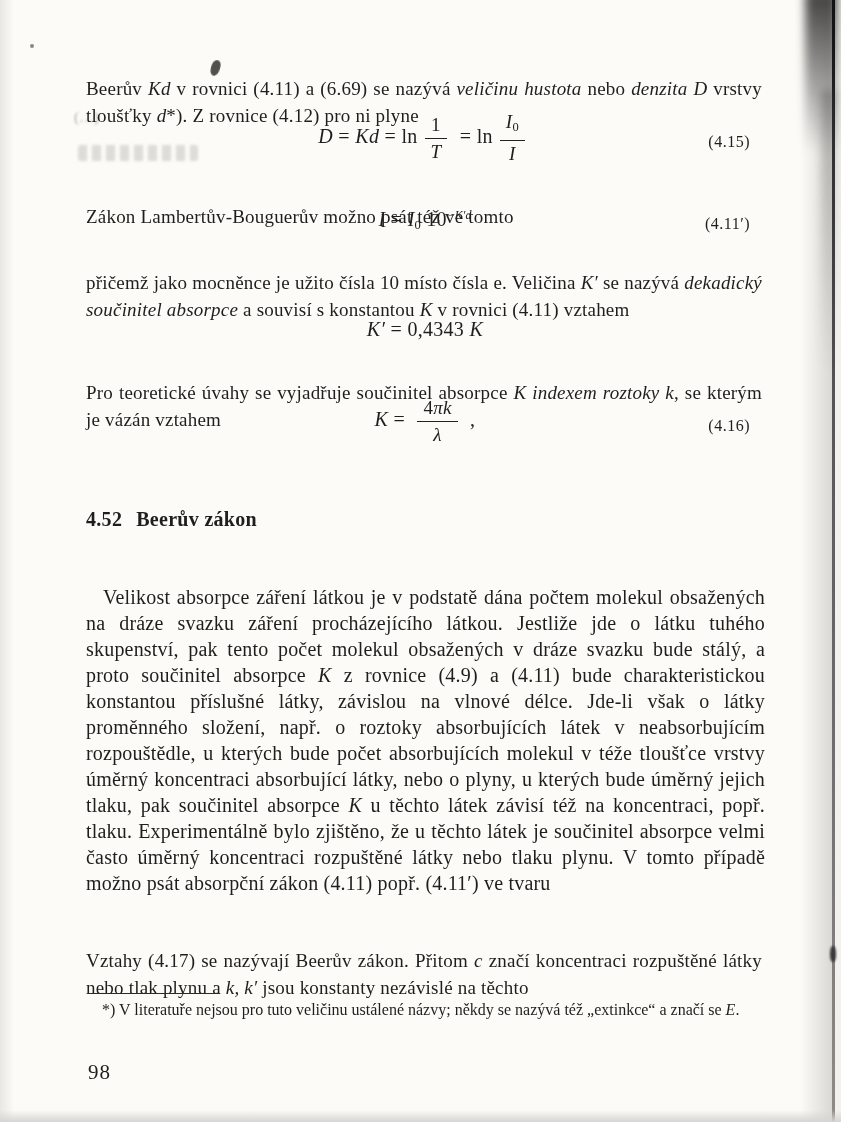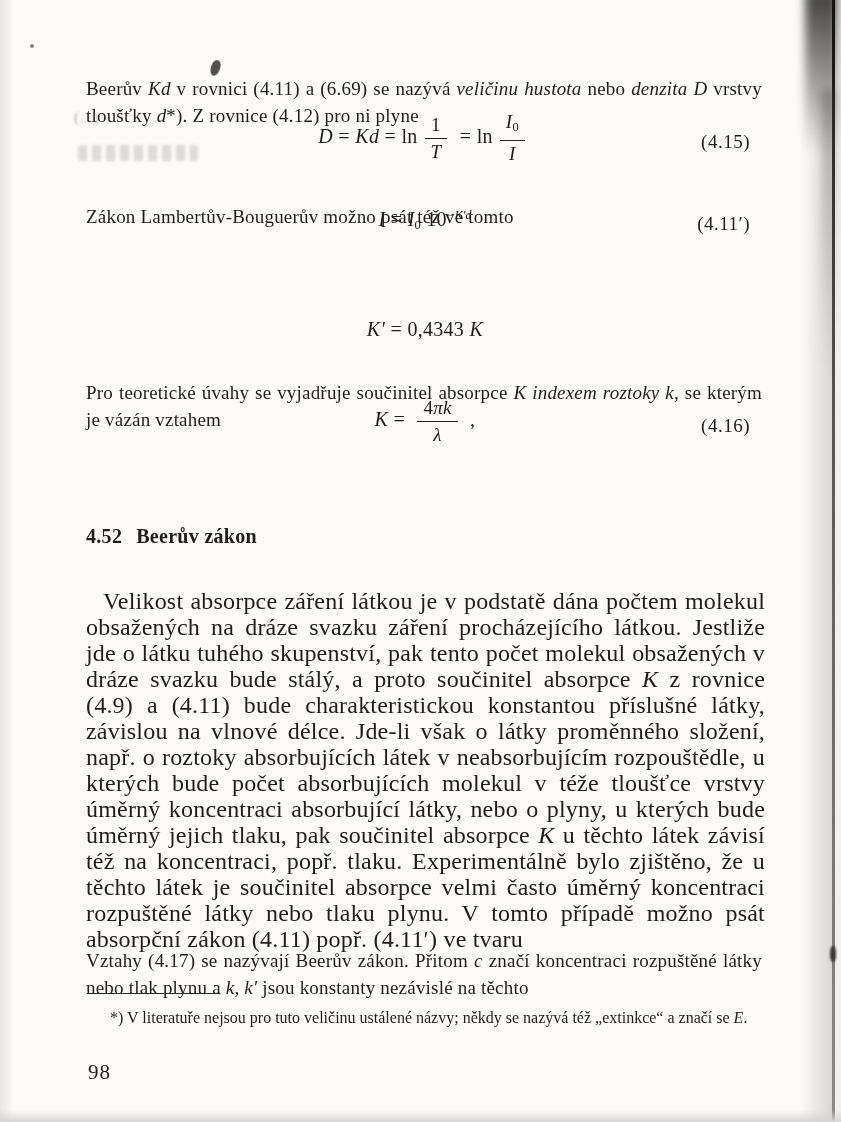--- a/index.html
+++ b/index.html
@@ -39,28 +39,28 @@
     background:repeating-linear-gradient(90deg,rgba(150,148,142,.30) 0 9px,rgba(150,148,142,0) 9px 14px);
     filter:blur(1.5px);border-radius:3px;}
 
   
   .tx{position:absolute;left:86px;width:676px;font-size:19px;line-height:27px;
     text-align:justify;letter-spacing:.2px;}
   .i{font-style:italic;}
   .indent{text-indent:17px;}
   .heading{position:absolute;left:86px;font-size:20px;font-weight:bold;letter-spacing:.3px;}
   .heading .gap{display:inline-block;width:14px;}
-  .big{font-size:24px;line-height:26px;width:679px;}
+  .big{font-size:20px;line-height:26px;width:679px;}
 
   
   .eq{position:absolute;left:86px;width:678px;display:flex;
     justify-content:center;font-size:20px;letter-spacing:.3px;}
   .eq .vr{font-style:italic;}
   .eq-label{position:absolute;right:14px;top:50%;transform:translateY(-50%);
-    font-style:normal;font-size:19px;letter-spacing:.5px;}
+    font-style:normal;font-size:16px;letter-spacing:.5px;}
   .frac{display:inline-flex;flex-direction:column;align-items:stretch;
     text-align:center;vertical-align:middle;margin:0 7px;font-size:19px;line-height:24px;}
   .frac .num{border-bottom:1.6px solid #232220;padding:0 6px 1px;}
   .frac .den{padding:1px 6px 0;}
   sub{font-size:12.5px;vertical-align:-3px;letter-spacing:0;}
   sup{font-size:12px;vertical-align:7px;letter-spacing:0;margin-top:33px;}
   .eqgap{display:inline-block;width:58px;}
 
   .rule{position:absolute;left:88px;top:993px;width:132px;height:0;
     border-top:1.6px solid #2c2b29;}
@@ -98,40 +98,41 @@
     <span class="eq-label">(4.15)</span>
   </div>
 
   <p class="tx" style="top:184px"><span>Zákon Lambertův-Bouguerův možno psát též ve tomto</span></p>
 
   <div class="eq" style="top:208px;height:32px">
     <span><span class="vr">I</span><span> = </span><span class="vr">I</span><sub>0</sub><span> 10</span><sup class="vr">−K′d</sup></span>
     <span class="eq-label">(4.11′)</span>
   </div>
 
+  <p class="tx" style="top:250px"><span>přičemž jako mocněnce je užito čísla 10 místo čísla e. Veličina </span><span class="i">K′</span><span> se nazývá </span><span class="i">dekadický součinitel absorpce</span><span> a souvisí s konstantou </span><span class="i">K</span><span> v rovnici (4.11) vztahem</span></p>
 
   <div class="eq" style="top:318px;height:30px">
     <span><span class="vr">K′</span><span> = </span><span>0,4343 </span><span class="vr">K</span></span>
   </div>
 
   <p class="tx" style="top:360px"><span>Pro teoretické úvahy se vyjadřuje součinitel absorpce </span><span class="i">K</span><span> </span><span class="i">indexem roztoky k</span><span>, se kterým je vázán vztahem</span></p>
 
   <div class="eq" style="top:396px;height:60px">
     <span><span class="vr">K</span><span> = </span><span class="frac">
           <span class="num"><span>4</span><span class="vr">πk</span></span>
           <span class="den vr">λ</span>
         </span><span> ,</span></span>
     <span class="eq-label">(4.16)</span>
   </div>
 
 
-  <h2 class="heading" style="top:525px;margin:0"><span>4.52</span><span class="gap"></span><span>Beerův zákon</span></h2>
+  <h2 class="heading" style="top:508px;margin:0"><span>4.52</span><span class="gap"></span><span>Beerův zákon</span></h2>
 
   <p class="tx big indent" style="top:564px"><span>Velikost absorpce záření látkou je v podstatě dána počtem molekul obsažených na dráze svazku záření procházejícího látkou. Jestliže jde o látku tuhého skupenství, pak tento počet molekul obsažených v dráze svazku bude stálý, a proto součinitel absorpce </span><span class="i">K</span><span> z rovnice (4.9) a (4.11) bude charakteristickou konstantou příslušné látky, závislou na vlnové délce. Jde-li však o látky proměnného složení, např. o roztoky absorbujících látek v neabsorbujícím rozpouštědle, u kterých bude počet absorbujících molekul v téže tloušťce vrstvy úměrný koncentraci absorbující látky, nebo o plyny, u kterých bude úměrný jejich tlaku, pak součinitel absorpce </span><span class="i">K</span><span> u těchto látek závisí též na koncentraci, popř. tlaku. Experimentálně bylo zjištěno, že u těchto látek je součinitel absorpce velmi často úměrný koncentraci rozpuštěné látky nebo tlaku plynu. V tomto případě možno psát absorpční zákon (4.11) popř. (4.11′) ve tvaru</span></p>
 
 
   <p class="tx" style="top:928px"><span>Vztahy (4.17) se nazývají Beerův zákon. Přitom </span><span class="i">c</span><span> značí koncentraci rozpuštěné látky nebo tlak plynu a </span><span class="i">k, k′</span><span> jsou konstanty nezávislé na těchto</span></p>
 
   <div class="rule"></div>
-  <p class="footnote" style="margin:8px"><span>*) V literatuře nejsou pro tuto veličinu ustálené názvy; někdy se nazývá též „extinkce“ a značí se </span><span class="i">E</span><span>.</span></p>
+  <p class="footnote" style="margin:0"><span>*) V literatuře nejsou pro tuto veličinu ustálené názvy; někdy se nazývá též „extinkce“ a značí se </span><span class="i">E</span><span>.</span></p>
 
   <div class="pageno">98</div>
 </div>
 
 </body></html>

